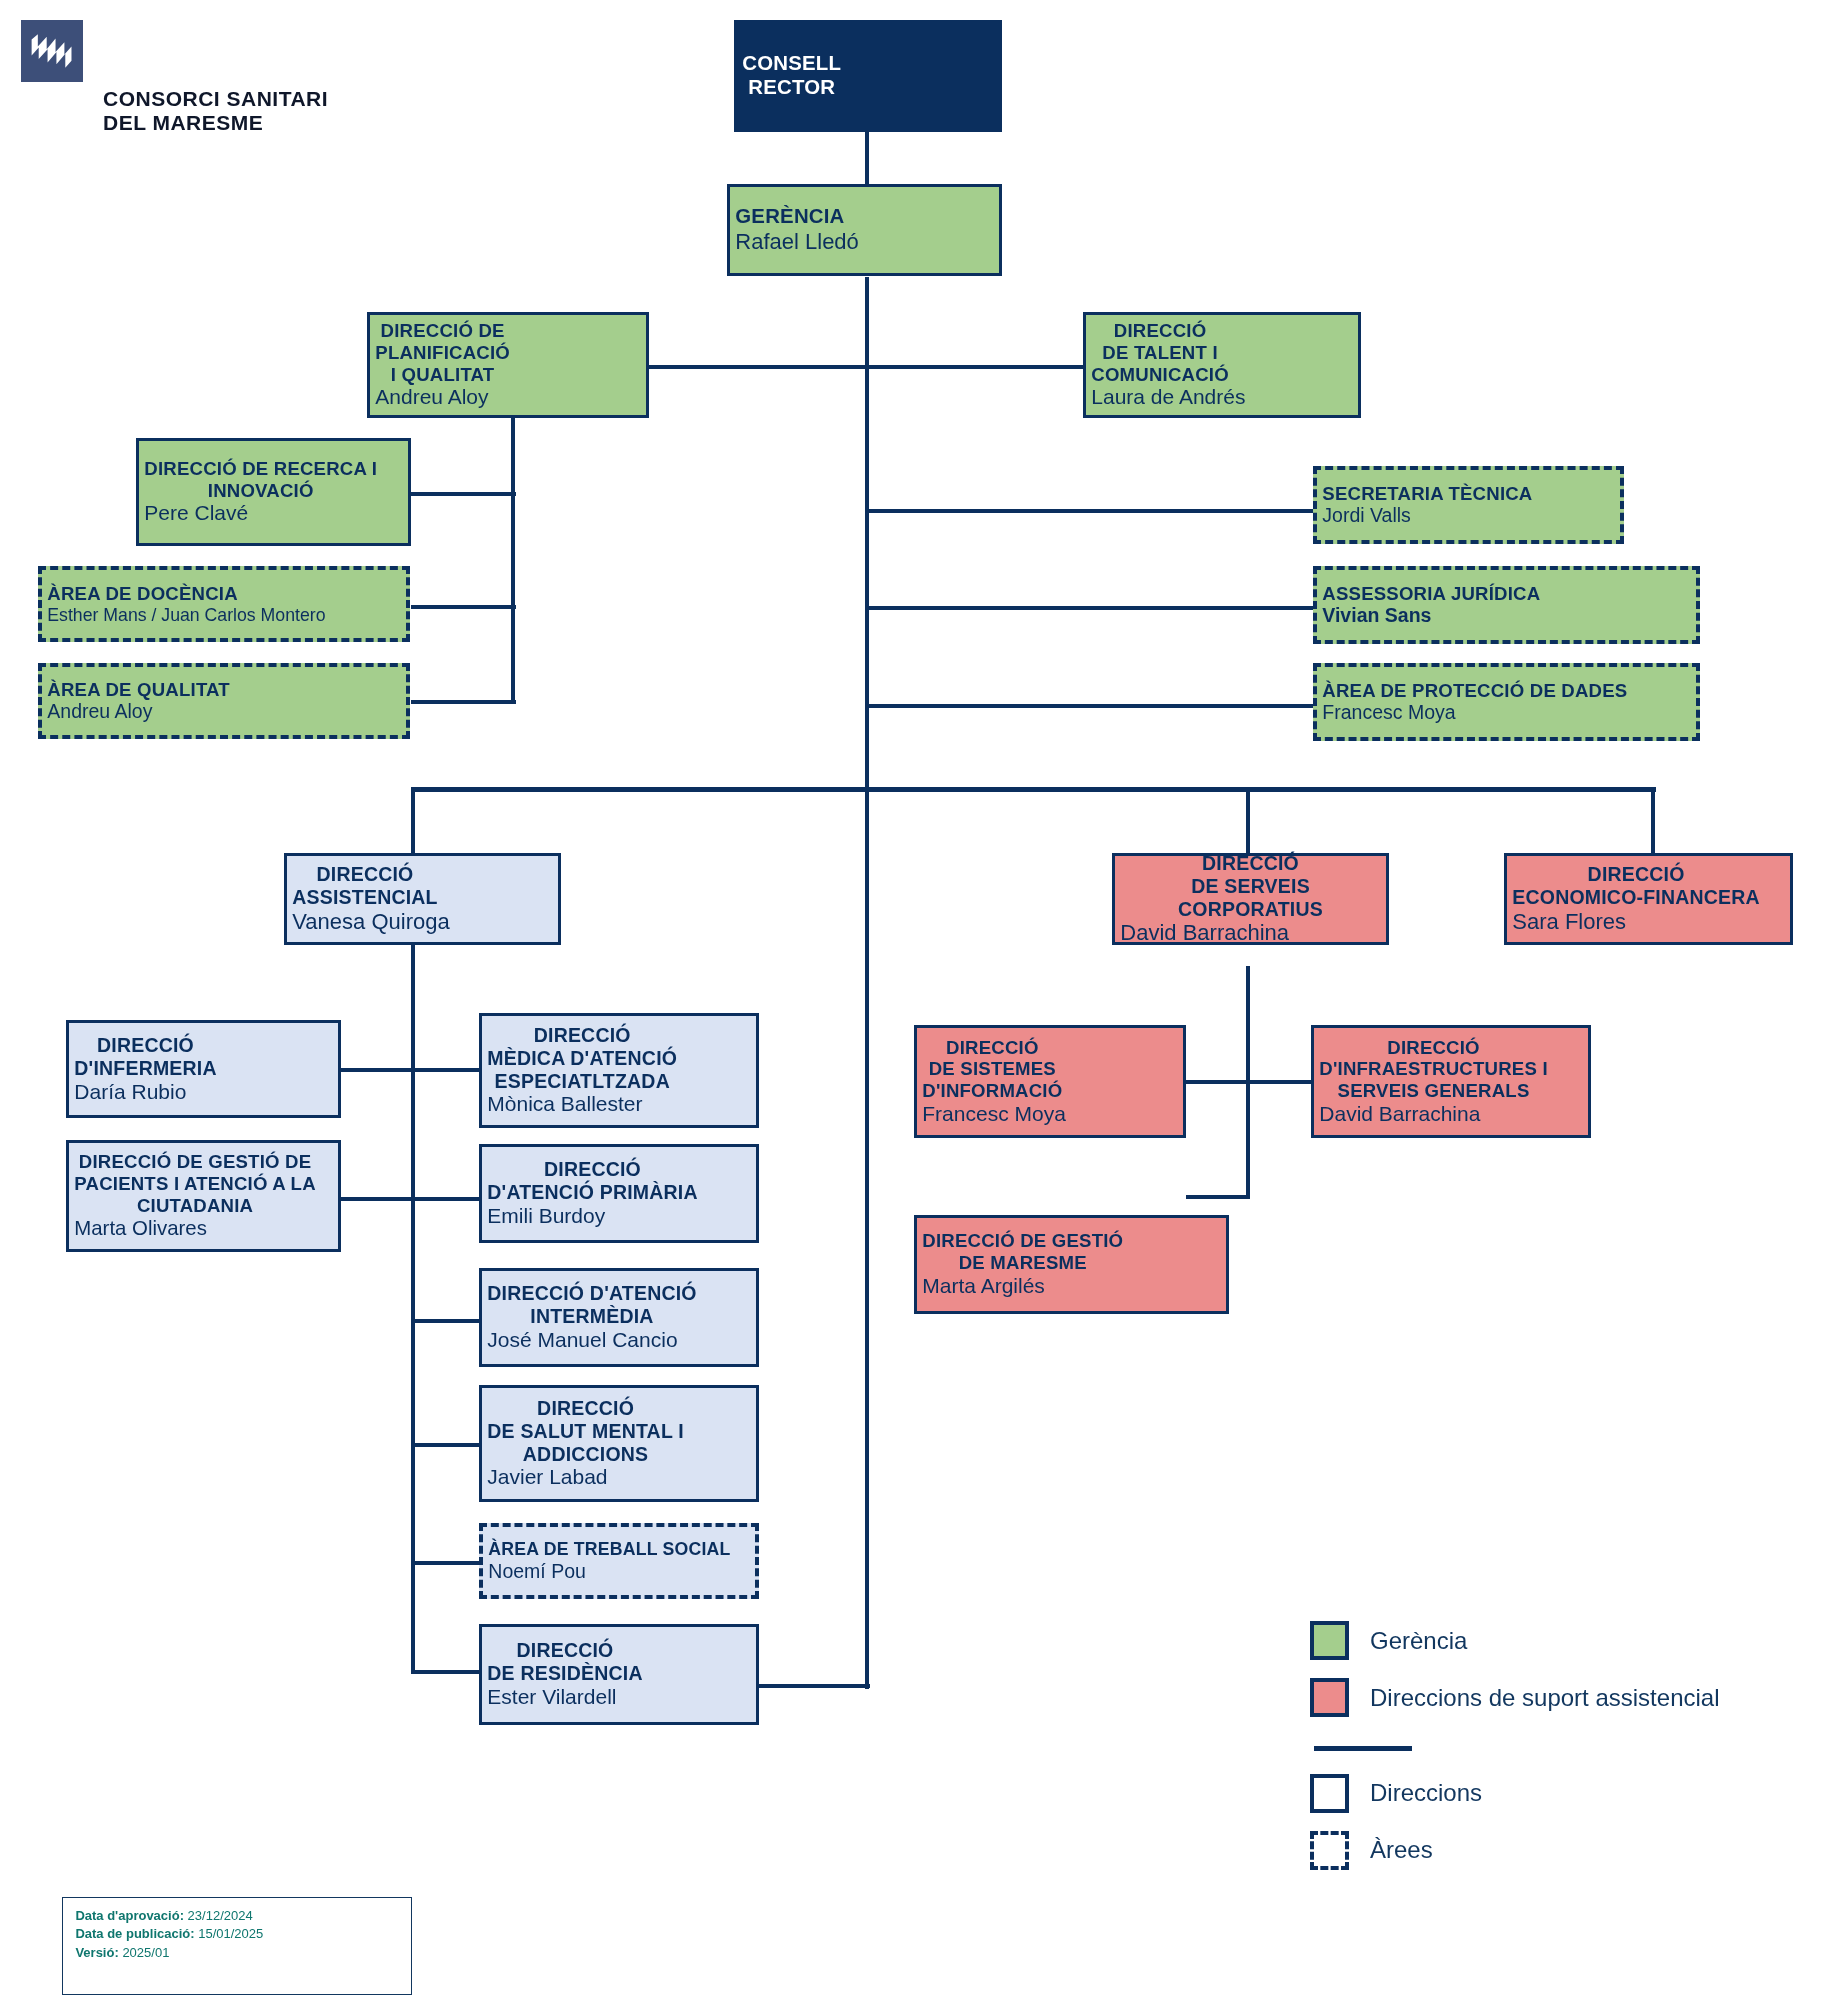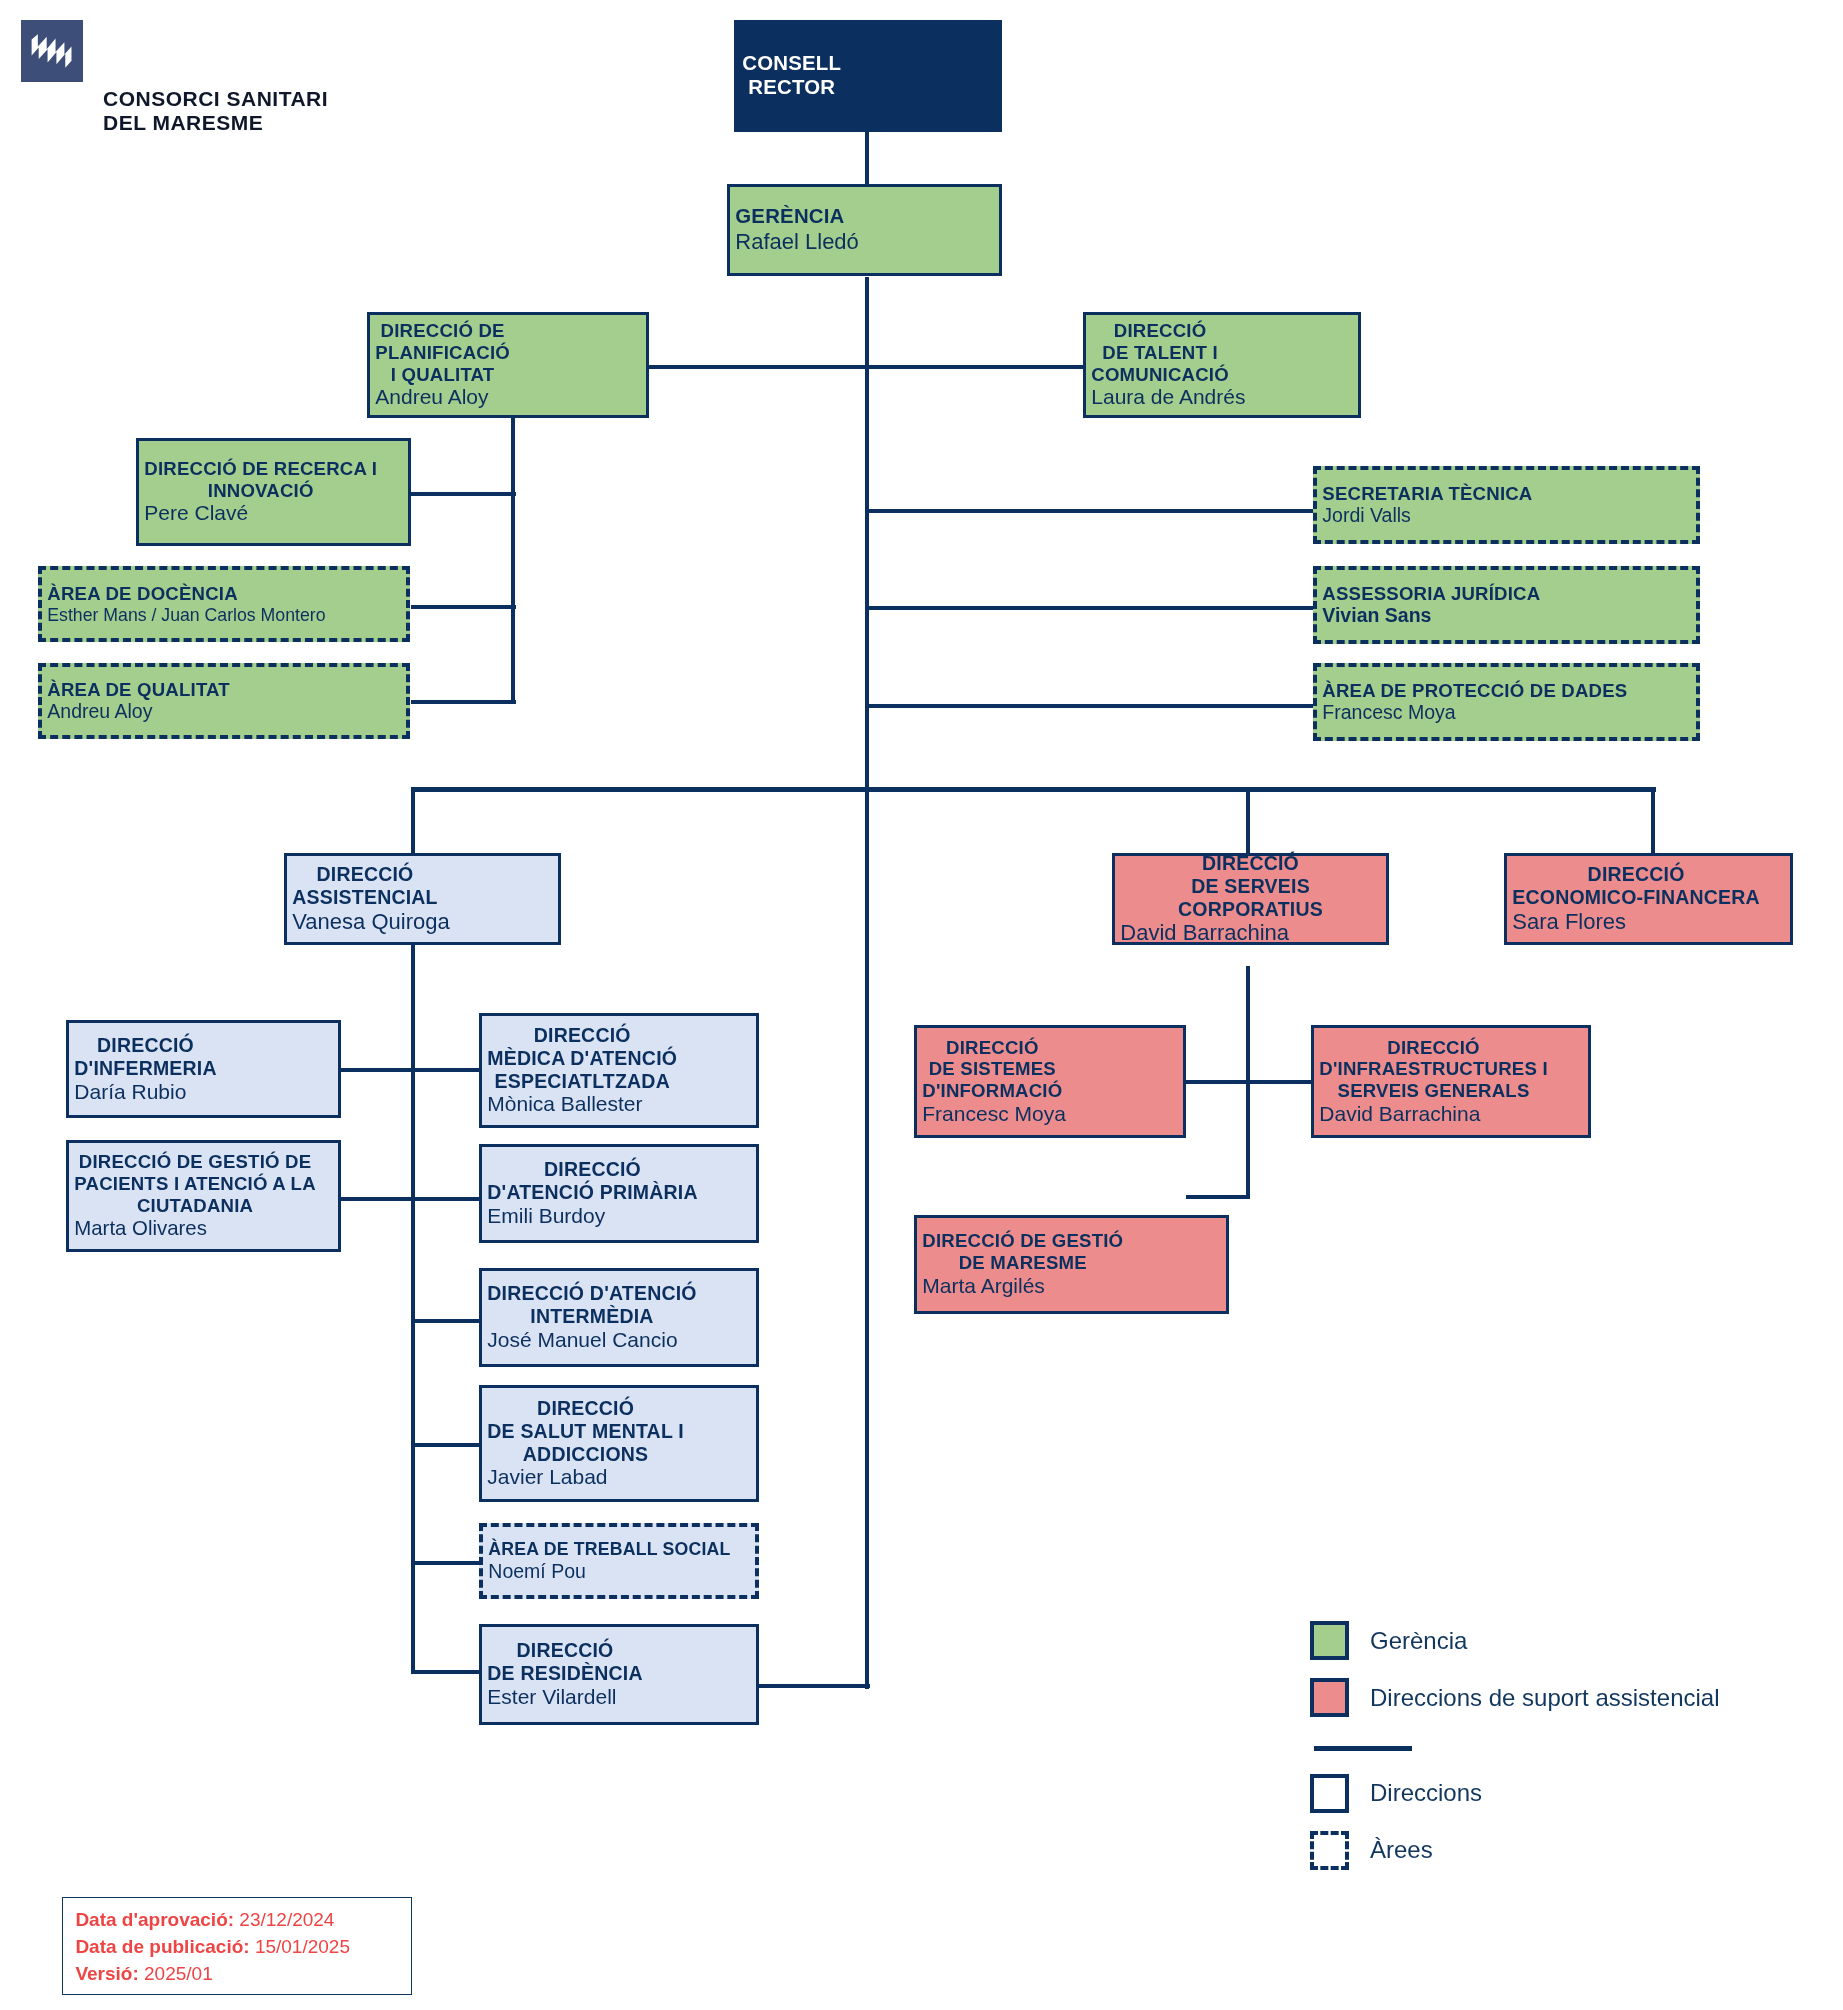--- a/index.html
+++ b/index.html
@@ -40,21 +40,21 @@
   .lg-row{position:relative;height:57px;display:flex;align-items:center;}
   .sw{width:39px;height:39px;border:4.4px solid #0b2f5e;box-sizing:border-box;flex:0 0 auto;}
   .sw.dashed{border-style:dashed;background:#ffffff;}
   .sw.plain{background:#ffffff;}
   .lg-label{margin-left:21px;font-size:24px;color:#12375f;white-space:nowrap;}
   .lg-sep{width:98px;height:5.3px;background:#0b2f5e;margin:19.5px 0 14px 3.5px;}
 
   
   .info{position:absolute;left:62px;top:1897px;width:350px;height:98px;
     box-sizing:border-box;border:1.8px solid #12375f;background:#ffffff;
-    padding:8.9px 12.4px;font-size:19px;line-height:1.42;color:#ef4444;}
+    padding:8.9px 12.4px;font-size:13px;line-height:1.42;color:#0f766e;}
   .info b{font-weight:bold;}
 </style>
 </head>
 <body>
 
 <div class="canvas">
 
   <div class="logo-wrap">
     <div class="logo-mark">
       <svg width="62" height="62" viewBox="0 0 70 70">
@@ -147,21 +147,21 @@
         <div>INNOVACIÓ</div>
       </div>
     <div class="n" style="font-size:21px;">Pere Clavé</div>
   </div>
 
   <div class="node c-green dashed" style="left:38px;top:663px;width:372px;height:76px;font-size:18.6px;">
     <div class="t">ÀREA DE QUALITAT</div>
     <div class="n" style="font-size:19.5px;">Andreu Aloy</div>
   </div>
 
-  <div class="node c-green dashed" style="left:1313px;top:466px;width:387px;height:78px;font-size:18.6px;">
+  <div class="node c-green dashed" style="left:1313px;top:466px;width:311px;height:78px;font-size:18.6px;">
     <div class="t">SECRETARIA TÈCNICA</div>
     <div class="n" style="font-size:19.5px;">Jordi Valls</div>
   </div>
 
   <div class="node c-green dashed" style="left:1313px;top:566px;width:387px;height:78px;font-size:18.6px;">
     <div class="t">ASSESSORIA JURÍDICA</div>
     <div class="n" style="font-size:19.5px;font-weight:bold;">Vivian Sans</div>
   </div>
 
   <div class="node c-green dashed" style="left:1313px;top:663px;width:387px;height:78px;font-size:18.6px;">

